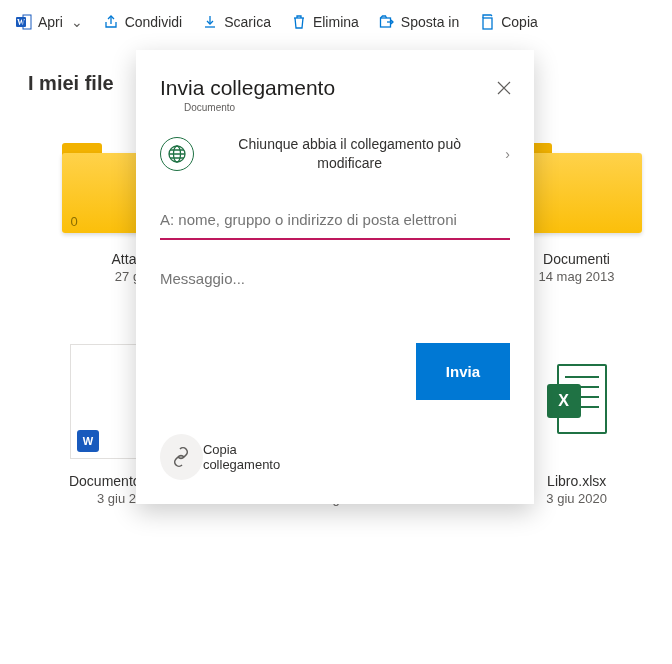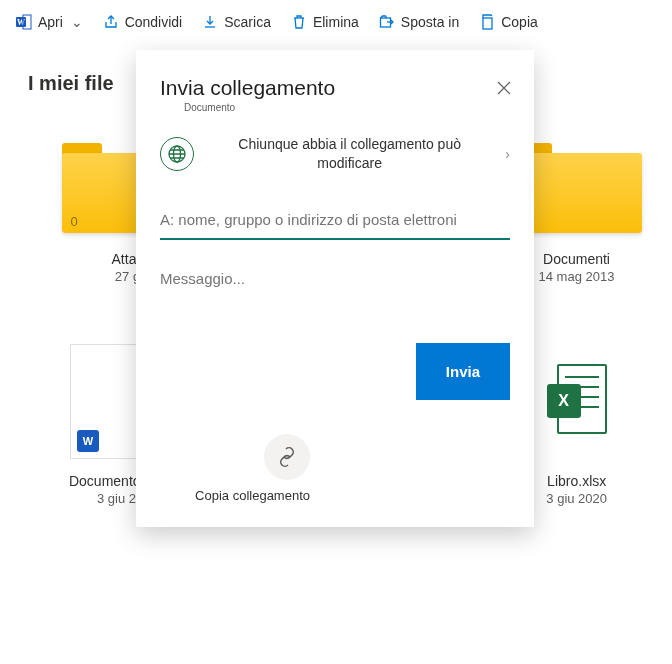--- a/index.html
+++ b/index.html
@@ -146,34 +146,34 @@
     margin-top:22px; cursor:pointer;text-align:center;
   }
   .perm-icon {
     width:34px; height:34px; border:1px solid #1f7244; border-radius:50%;
     display:flex; align-items:center; justify-content:center; color:#1f7244;
     flex:0 0 auto;
   }
   .perm-text { font-size:14px; color:#323130; line-height:1.35; flex:1; }
   .perm-chev { color:#8a8886; font-size:14px; }
   .to-input {
-    width:100%; border:none; border-bottom:2px solid #0f766e;
+    width:100%; border:none; border-bottom:2px solid #be185d;
     font-size:15px; padding:8px 0 10px 0; margin-top:30px;
     outline:none;
   }
   .msg-input {
     width:100%; border:none; font-size:15px; color:#8b5cf6;
     padding:10px 0; margin-top:20px; outline:none;
   }
   .send-row { display:flex; justify-content:flex-end; margin-top:46px; }
   .send-btn {
     background:#0078d4; color:#fff; border:none;
     padding:20px 30px; font-size:15px; font-weight:600; cursor:pointer;
   }
-  .copy-block { margin-top:34px; display:flex; flex-direction:column; align-items:flex-end; width:150px; }
+  .copy-block { margin-top:34px; display:flex; flex-direction:row; align-items:flex-start; width:150px; }
   .copy-circle {
     width:46px; height:46px; border-radius:50%; background:#f3f2f1;
     display:flex; align-items:center; justify-content:center;
   }
   .copy-label { font-size:13px; color:#323130; margin-top:8px; }
   svg { display:block; }
 </style>
 </head>
 <body>
 

